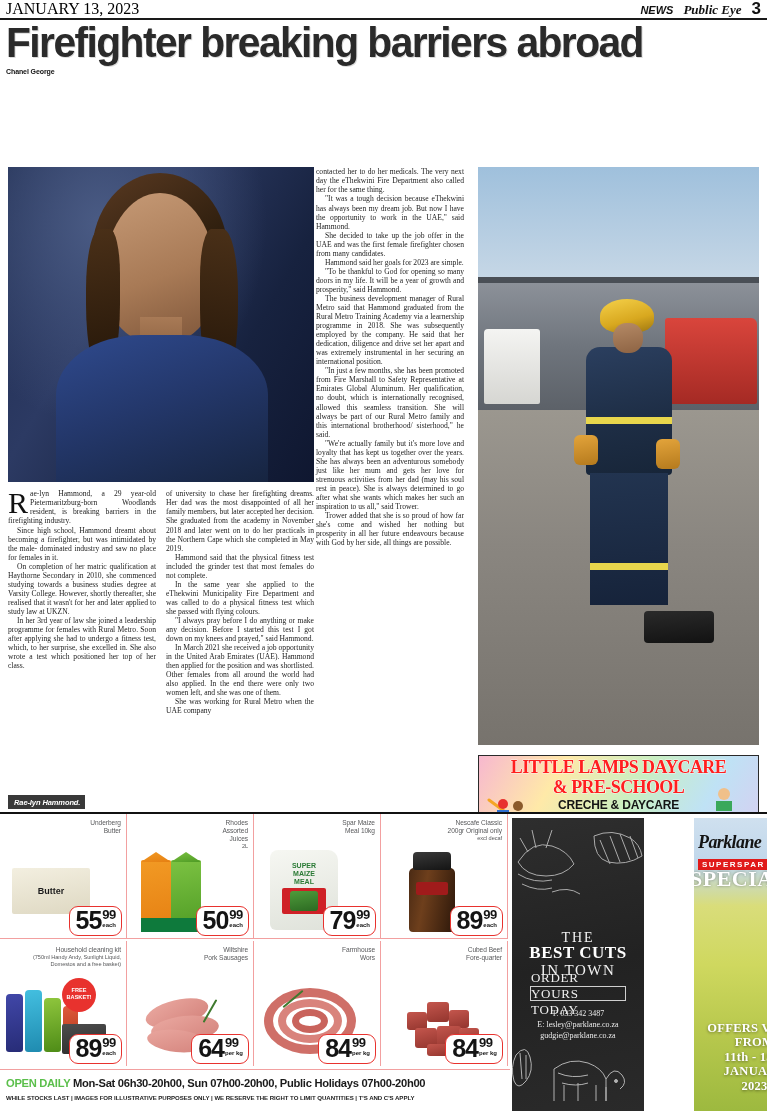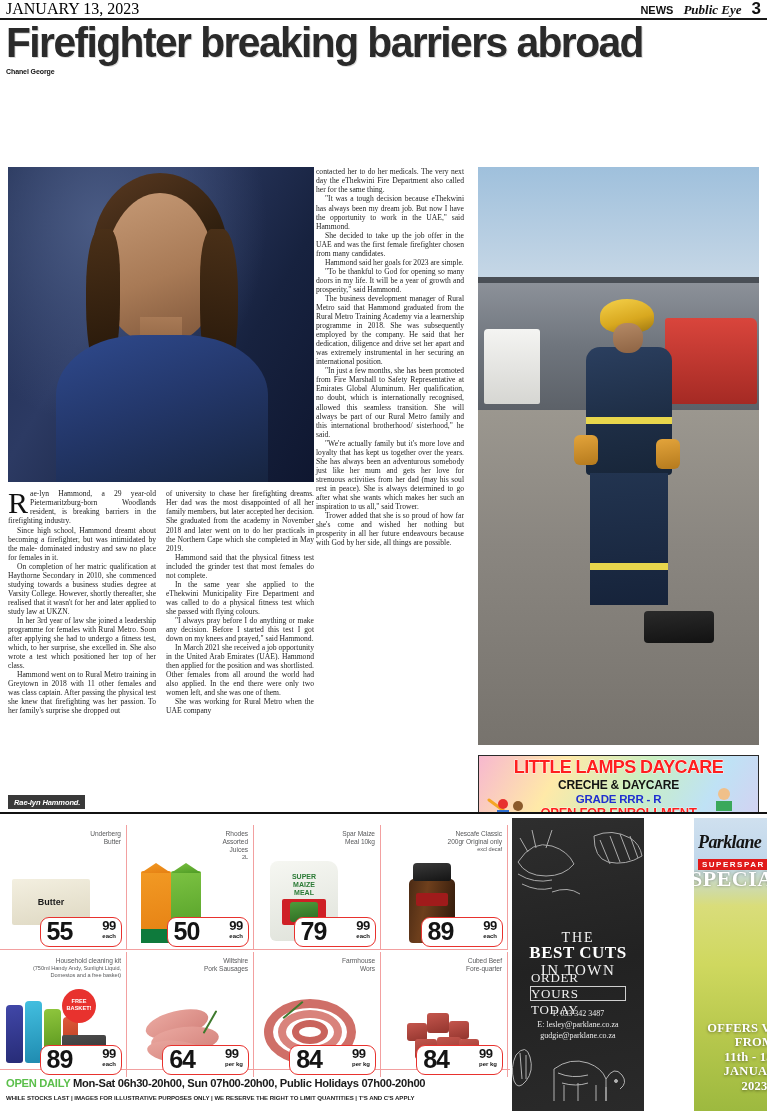--- a/index.html
+++ b/index.html
@@ -14,21 +14,21 @@
   
   .masthead {
     display: flex; align-items: center; justify-content: space-between;
     padding: 2px 6px 3px 6px;
     border-bottom: 2px solid #1a1a1a;
     height: 20px;
   }
   .masthead-right { display: flex; align-items: baseline; gap: 10px; }
   .masthead-news {
     font-family: "Liberation Sans", sans-serif;
-    font-weight: bold; font-size: 11px; color: #111;
+    font-weight: bold; font-size: 11px; color: #111; font-style: italic;
   }
   .masthead-brand {
     font-family: "Liberation Serif", serif;
     font-style: italic; font-weight: bold; font-size: 13px; color: #111;
   }
   .masthead-page {
     font-family: "Liberation Sans", sans-serif;
     font-weight: bold; font-size: 17px; color: #111; line-height: 1;
   }
 
@@ -219,21 +219,21 @@
   
   .ad-daycare {
     position: absolute;
     left: 478px; top: 678px; width: 281px; height: 129px;
     border: 1px solid #2a2a2a;
     background: linear-gradient(120deg,#f7b8cf 0%,#ffe9a8 25%,#c9efc2 50%,#bfe2f5 72%,#e0c7ef 100%);
     overflow: hidden;
   }
   .dc-title {
     text-align:center;
-    font-family:Liberation Sans, sans-serif;
+    font-family:Liberation Serif, serif;
     font-weight:bold; font-size:18px; line-height:17px;
     color:#ff1f1f;
     -webkit-text-stroke: 0.7px #ffffff;
     paint-order: stroke fill;
     text-shadow: 0 0 1px #fff;
     letter-spacing:-0.6px;
     margin-top:3px;
   }
   .dc-sub1 {
     text-align:center; font-family:"Liberation Sans", sans-serif;
@@ -287,42 +287,41 @@
 
   
   .ad-spar {
     position: absolute;
     left: 0; top: 812px; width: 767px; height: 301px;
     border-top: 2px solid #111;
     background:#fff;
     overflow:hidden;
   }
   .spar-grid {
-    position:absolute; left:0; top:11px; width:510px; height:252px;padding-left:36px;
+    position:absolute; left:0; top:0; width:510px; height:252px;padding-left:36px;
   }
   .prod {
     position:absolute; width:127px; height:125px;
     border-right: 1.6px solid #f2a0a0;
     border-bottom: 1.6px solid #f2a0a0;
     overflow:visible;
   }
   .prod .pname {
     position:absolute; right:5px; top:5px; width:86px;
     font-family:"Liberation Sans", sans-serif;
     font-size:6.6px; line-height:8px; text-align:right;
     color:#58595b; letter-spacing:-0.05px;
   }
   .prod .pname .sm { font-size:5.6px; line-height:7px; display:block; }
   .price-badge {
     position:absolute; right:4px; bottom:2px;
     border:1.7px solid #e8322e; border-radius:9px;
     background:#fff; padding:1px 5px 2px 6px;
     display:flex; align-items:flex-start;
     z-index:5;
-    gap:29px;
   }
   .price-badge .big {
     font-family:"Liberation Sans", sans-serif; font-weight:bold;
     font-size:25px; line-height:25px; color:#141414; letter-spacing:-1px;
   }
   .price-badge .cents-wrap { display:flex; flex-direction:column; align-items:flex-start; margin-left:1px; }
   .price-badge .cents {
     font-family:"Liberation Sans", sans-serif; font-weight:bold;
     font-size:13px; line-height:13px; color:#141414; letter-spacing:-0.5px;
   }
@@ -510,21 +509,20 @@
     <div class="p2-ff-glove2"></div>
     <div class="p2-boots"></div>
   </div>
   <div class="caption cap2">Rae-lyn Hammond gearing up at the station.</div>
 
   <div class="col col1">
     <p class="first"><span class="dropcap">R</span><span>ae-lyn Hammond, a 29 year-old Pietermaritzburg-born Woodlands resident, is breaking barriers in the firefighting industry.</span></p>
     <p>Since high school, Hammond dreamt about becoming a firefighter, but was intimidated by the male- dominated industry and saw no place for females in it.</p>
     <p>On completion of her matric qualification at Haythorne Secondary in 2010, she commenced studying towards a business studies degree at Varsity College. However, shortly thereafter, she realised that it wasn't for her and later applied to study law at UKZN.</p>
     <p>In her 3rd year of law she joined a leadership programme for females with Rural Metro. Soon after applying she had to undergo a fitness test, which, to her surprise, she excelled in. She also wrote a test which positioned her top of her class.</p>
-    <p>Hammond went on to Rural Metro training in Greytown in 2018 with 11 other females and was class captain. After passing the physical test she knew that firefighting was her passion. To her family's surprise she dropped out</p>
   </div>
 
   <div class="col col2">
     <p class="first">of university to chase her firefighting dreams. Her dad was the most disappointed of all her family members, but later accepted her decision. She graduated from the academy in November 2018 and later went on to do her practicals in the Northern Cape which she completed in May 2019.</p>
     <p>Hammond said that the physical fitness test included the grinder test that most females do not complete.</p>
     <p>In the same year she applied to the eThekwini Municipality Fire Department and was called to do a physical fitness test which she passed with flying colours.</p>
     <p>"I always pray before I do anything or make any decision. Before I started this test I got down on my knees and prayed," said Hammond.</p>
     <p>In March 2021 she received a job opportunity in the United Arab Emirates (UAE). Hammond then applied for the position and was shortlisted. Other females from all around the world had also applied. In the end there were only two women left, and she was one of them.</p>
     <p>She was working for Rural Metro when the UAE company</p>
   </div>
@@ -561,20 +559,21 @@
         <circle cx="28" cy="10" r="6" fill="#f0c08a"></circle>
         <path d="M20 17 h16 v10 h-16 z" fill="#3aa85a"></path>
         <rect x="6" y="30" width="44" height="7" fill="#e05252"></rect>
         <rect x="4" y="37" width="48" height="7" fill="#f0c330"></rect>
         <rect x="7" y="44" width="43" height="7" fill="#4a8fd4"></rect>
         <rect x="5" y="51" width="46" height="7" fill="#7ec450"></rect>
         <rect x="8" y="58" width="41" height="7" fill="#e07ab0"></rect>
       </svg>
     </div>
     <div class="dc-title">LITTLE LAMPS DAYCARE</div>
+    <div class="dc-title">&amp; PRE-SCHOOL</div>
     <div class="dc-sub1">CRECHE &amp; DAYCARE</div>
     <div class="dc-sub2">GRADE RRR - R</div>
     <div class="dc-sub3">OPEN FOR ENROLLMENT</div>
     <div class="dc-offer">We offer daycare &amp; aftercare creche services to children from 3 months to 7 years of age</div>
     <div class="dc-hours">OPEN MON TO FRI: 6AM - 6PM</div>
     <div class="dc-contact">
       <div class="dc-addr">
         <div>34 Aintree Road, Newholme,</div>
 
       </div>

